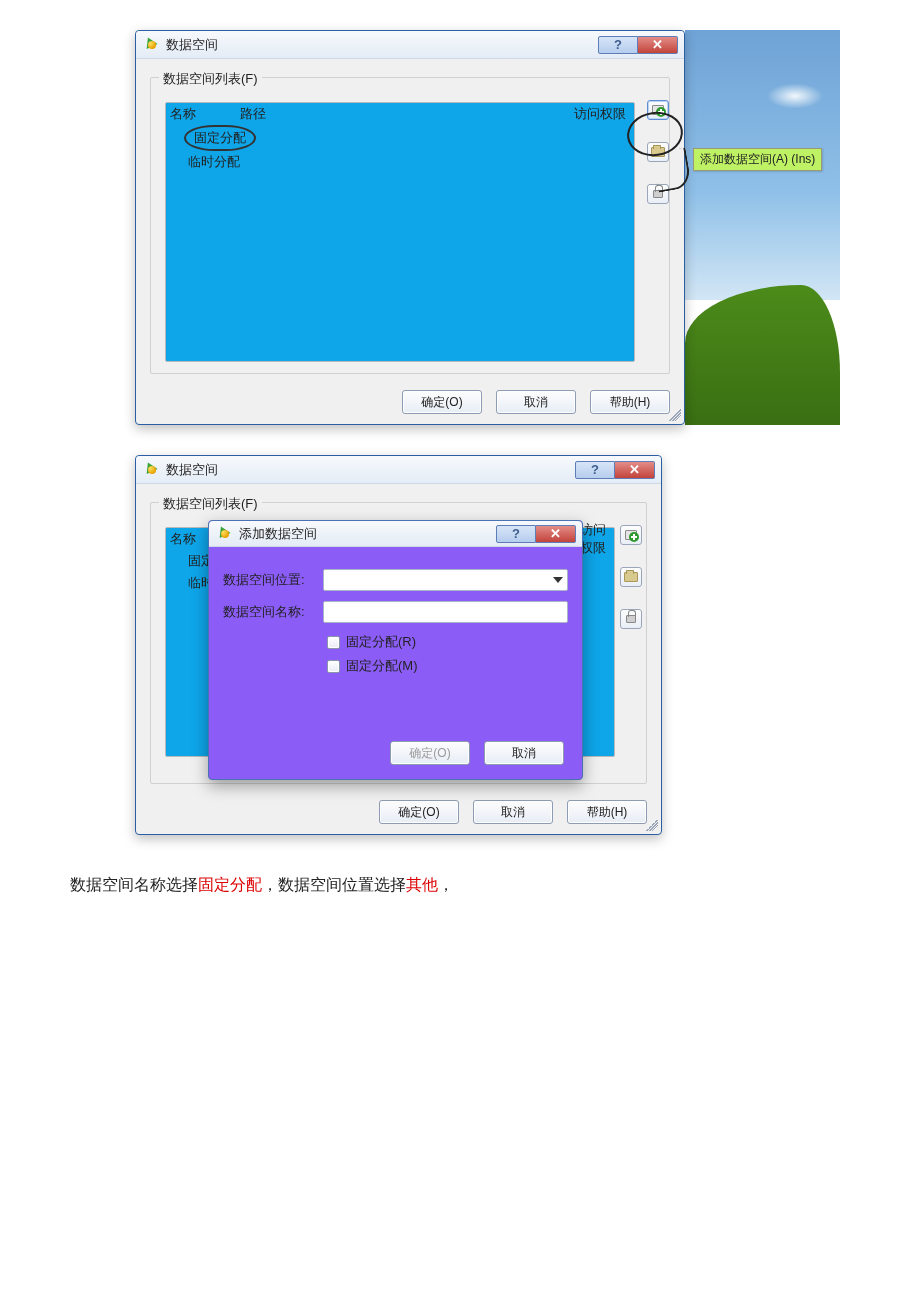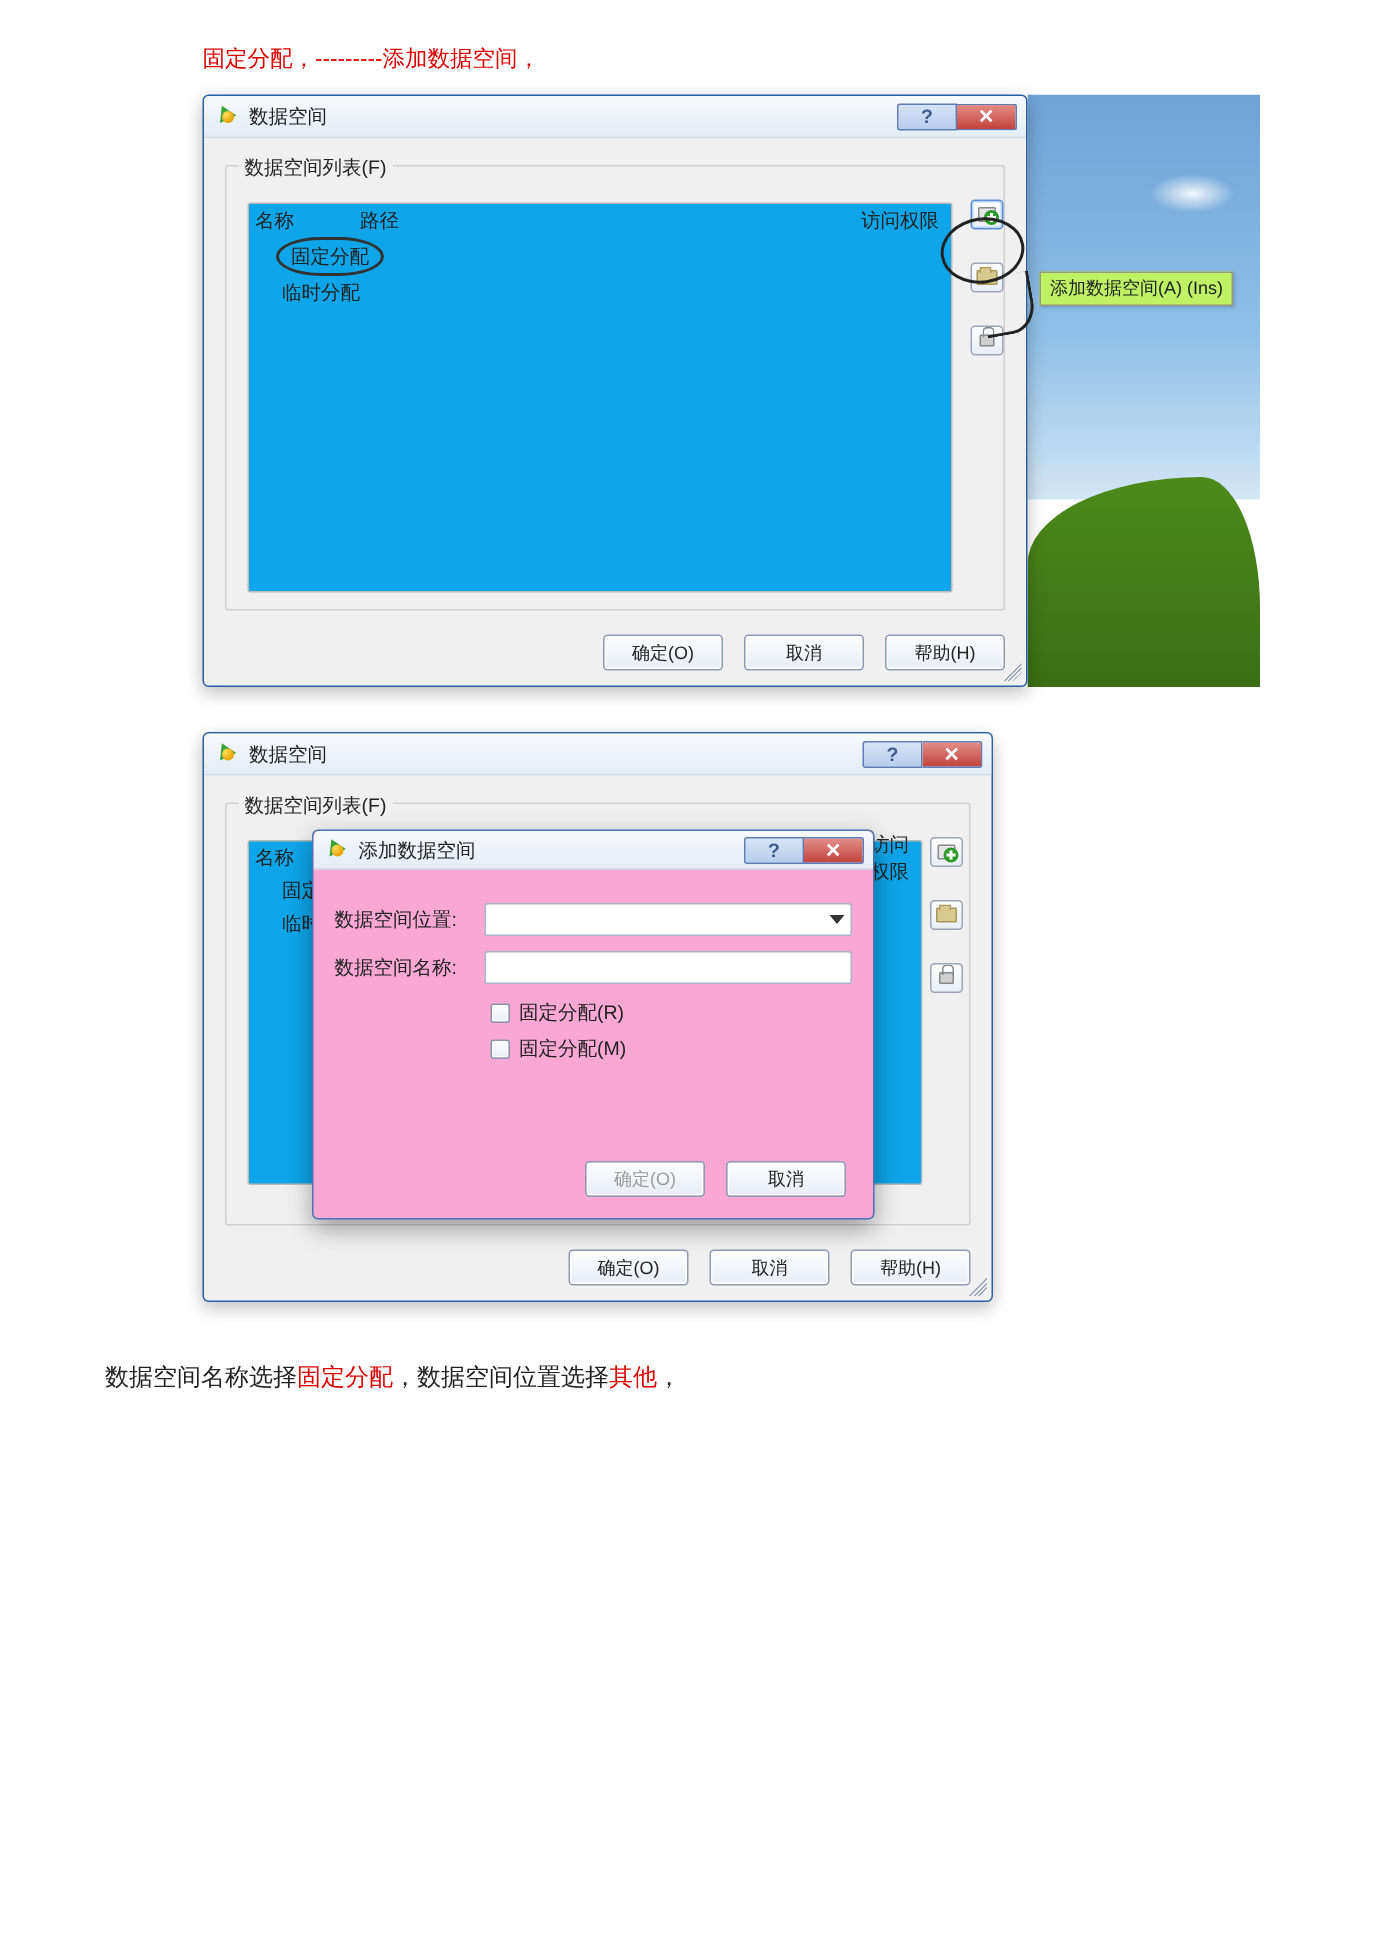--- a/index.html
+++ b/index.html
@@ -215,21 +215,21 @@
     margin-left:135px;
     width:527px; height:380px;
   }
   .dlg2 { left:0; top:0; width:527px; height:380px; }
   .dlg2 .listarea { width:450px; height:230px; }
   .dlg2 .sidebtns { right:4px; }
 
   
   .dlg3 {
     position:absolute; left:72px; top:64px; width:375px; height:260px;
-    background:#f9a8d4; border:1px solid #4a73b5; border-radius:4px;
+    background:#8b5cf6; border:1px solid #4a73b5; border-radius:4px;
     box-shadow:0 6px 16px rgba(0,0,0,.35);
     z-index: 5;
   }
   .dlg3 .titlebar { height:26px; }
   .formrow { display:flex; align-items:center; margin:10px 14px; font-size:13px; }
   .formrow .lbl { width:100px; }
   .formrow .combo {
     flex:1; height:22px; background:#fff; border:1px solid #a8b4c8;
     border-radius:2px; display:flex; align-items:center; justify-content:flex-end;
     padding-right:4px;
@@ -254,23 +254,20 @@
       linear-gradient(135deg, transparent 0 50%, #9aa6b8 50% 55%, transparent 55% 100%),
       linear-gradient(135deg, transparent 0 62%, #9aa6b8 62% 67%, transparent 67% 100%),
       linear-gradient(135deg, transparent 0 74%, #9aa6b8 74% 79%, transparent 79% 100%);
   }
 </style>
 </head>
 <body>
 
 <div class="page">
 
-  <p class="caption">
-    <span class="red">固定分配，</span><span class="red">---------</span><span class="red">添加数据空间，</span>
-  </p>
 
   <div class="desk1">
     <div class="wallpaper">
       <div class="sky"></div>
         <div class="hill"></div>
         <div class="cloud"></div>
     </div>
 
     <div class="dlg dlg1">
       <div class="titlebar">

